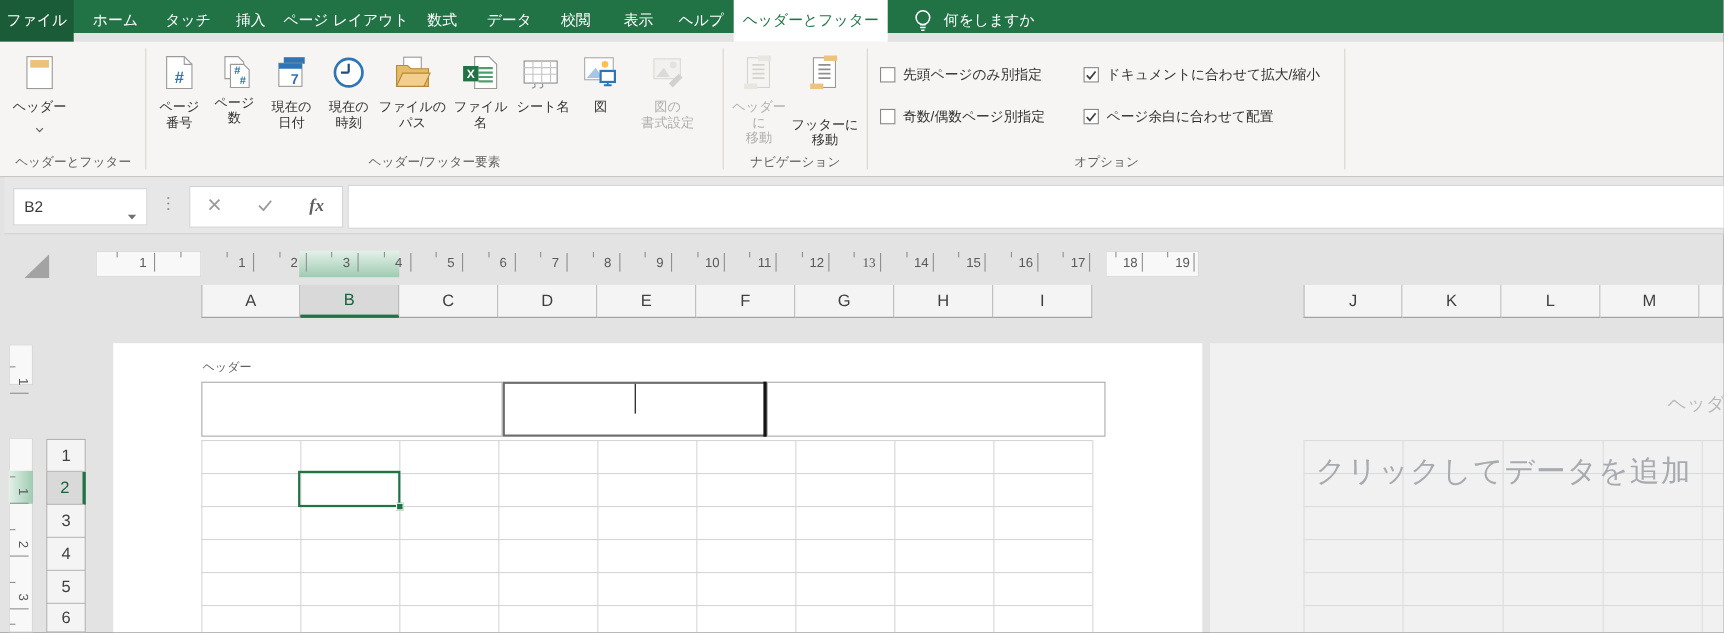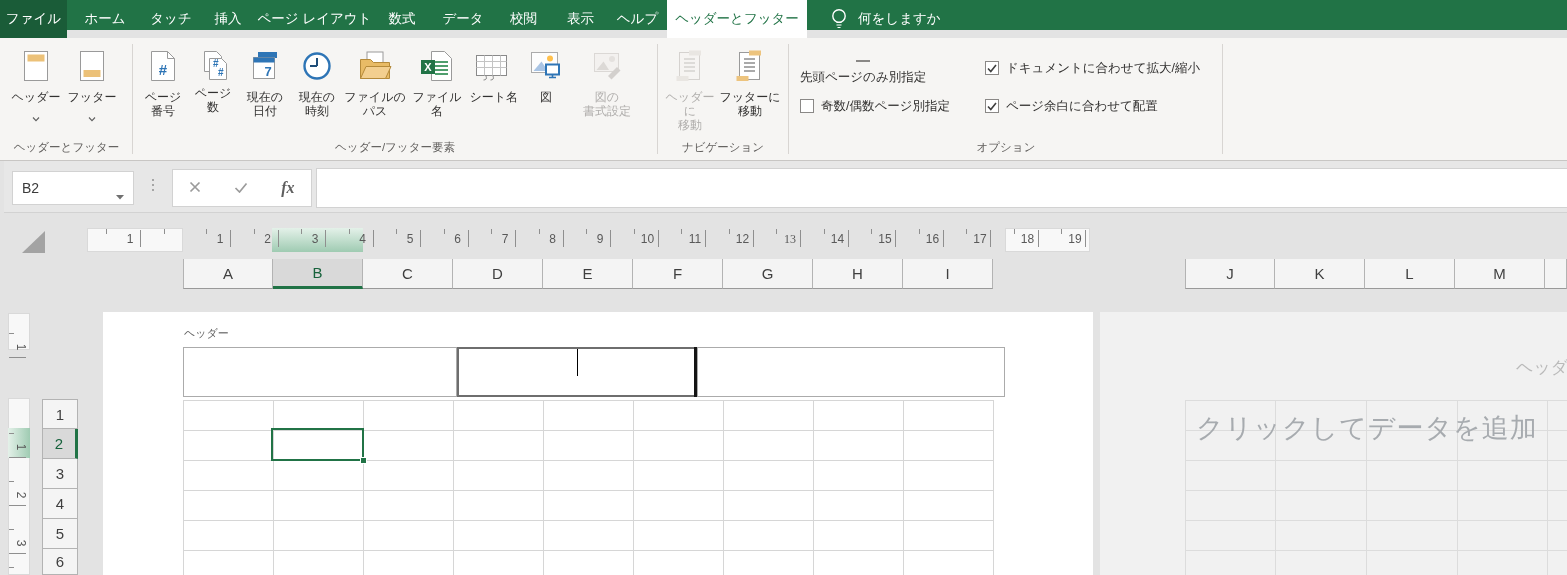--- a/index.html
+++ b/index.html
@@ -90,34 +90,20 @@
             <rect x="4.5" y="4.5" width="17" height="7" fill="#ecc178"></rect>
           </svg>
         </div>
         <div style="margin-top: 8px;">
           <div class="rlabel">ヘッダー</div>
         </div>
         <div class="rchev"><svg width="8" height="5">
             <path d="M1 0.5 l3 3.2 3 -3.2" stroke="#5f5f5f" stroke-width="1.1" fill="none"></path>
           </svg></div>
       </div>
-      <div class="rbtn" style="left: 64px; width: 56px;">
-        <div class="ricon">
-          <svg width="26" height="32">
-            <rect x="1.5" y="1.5" width="23" height="29" fill="#fff" stroke="#9a9a9a"></rect>
-            <rect x="4.5" y="20" width="17" height="7" fill="#ecc178"></rect>
-          </svg>
-        </div>
-        <div style="margin-top: 8px;">
-          <div class="rlabel">フッター</div>
-        </div>
-        <div class="rchev"><svg width="8" height="5">
-            <path d="M1 0.5 l3 3.2 3 -3.2" stroke="#5f5f5f" stroke-width="1.1" fill="none"></path>
-          </svg></div>
-      </div>
       <div class="rbtn" style="left: 139px; width: 48px;">
         <div class="ricon">
           <svg width="26" height="32">
             <path d="M1.5 1.5 h16 l7 7 v22 h-23 z" fill="#fff" stroke="#9a9a9a"></path>
             <path d="M17.5 1.5 v7 h7" fill="none" stroke="#9a9a9a"></path>
             <text x="13" y="25" font-size="15" font-weight="bold" fill="#2e75b6" text-anchor="middle">#</text>
           </svg>
         </div>
         <div style="margin-top: 8px;">
           <div class="rlabel">ページ</div>
@@ -251,26 +237,26 @@
         <div class="ricon">
           <svg width="28" height="32">
             <rect x="3.5" y="2.5" width="20" height="27" fill="#fff" stroke="#9a9a9a"></rect>
             <rect x="13" y="0.5" width="12" height="5" fill="#edc47e"></rect>
             <rect x="0.5" y="26" width="12" height="5" fill="#edc47e"></rect>
             <g stroke="#8f8f8f" stroke-width="1.6">
               <path d="M8 9 h11 M8 13 h11 M8 17 h11 M8 21 h11"></path>
             </g>
           </svg>
         </div>
-        <div style="margin-top: 8px;">
+        <div style="margin-top: 24px;">
           <div class="rlabel">フッターに</div>
           <div class="rlabel">移動</div>
         </div>
       </div>
-      <div class="cbrow" style="left: 800px; top: 22px; flex-direction: column;">
+      <div class="cbrow" style="left: 800px; top: 22px;">
         <div class="cbbox"></div>
         <span class="cblabel">先頭ページのみ別指定</span>
       </div>
       <div class="cbrow" style="left: 800px; top: 60px;">
         <div class="cbbox"></div>
         <span class="cblabel">奇数/偶数ページ別指定</span>
       </div>
       <div class="cbrow" style="left: 985px; top: 22px;">
         <div class="cbbox">
           <svg width="10" height="9">

